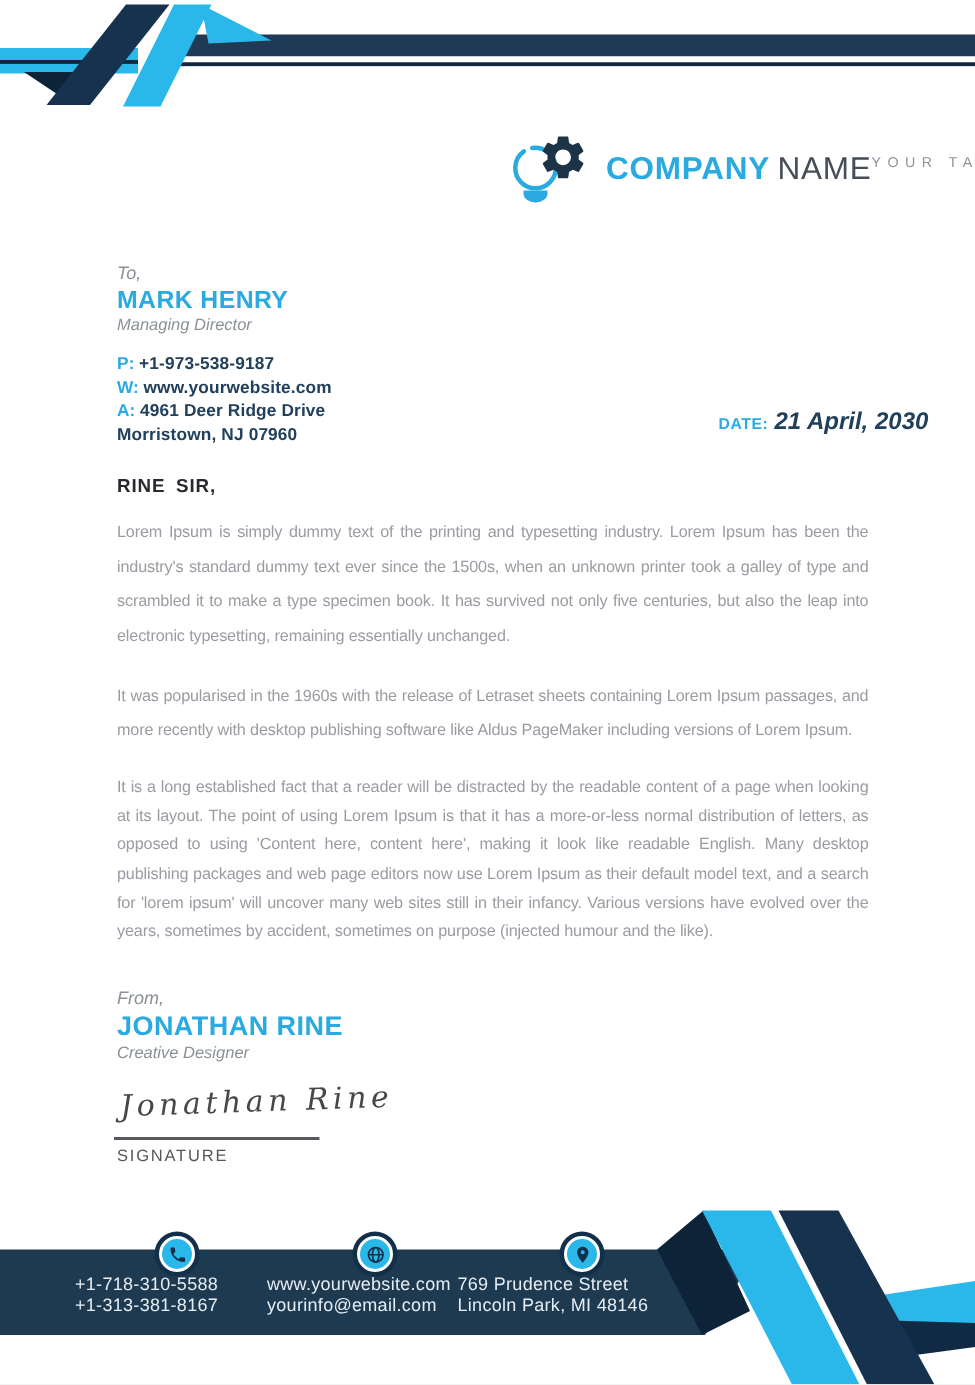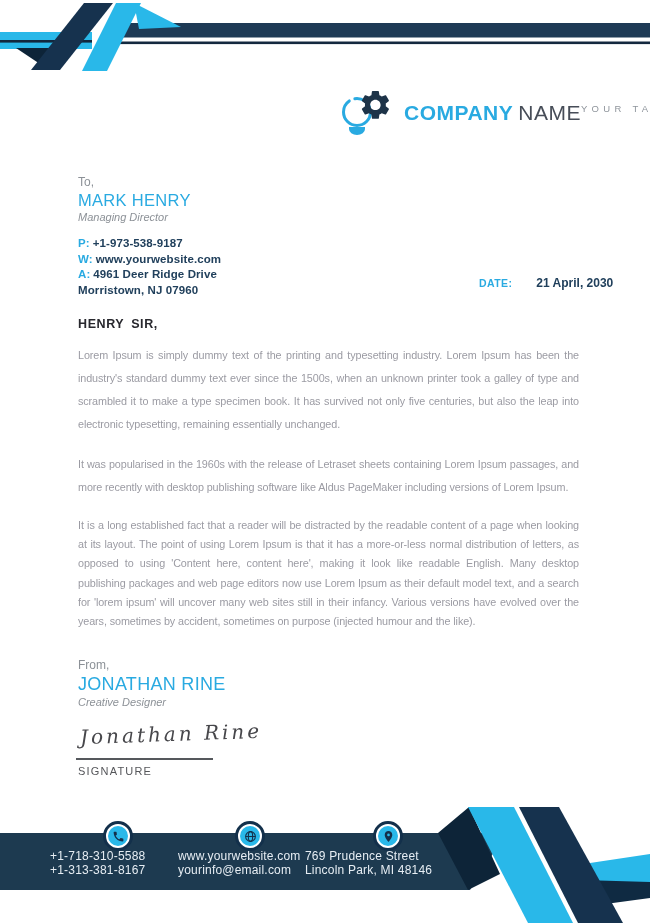--- a/index.html
+++ b/index.html
@@ -16,31 +16,31 @@
   
   .logo{position:absolute;left:337px;top:86px;display:flex;align-items:center;gap:9px}
   .logo-text{display:flex;}
   .logo-line1{font-size:21px;font-weight:bold;letter-spacing:.5px;line-height:24px;white-space:nowrap}
   .logo-company{color:#29aae1}
   .logo-name{color:#474d58;font-weight:400;margin-left:5px}
   .logo-tagline{font-size:9.5px;letter-spacing:4.3px;color:#8f959c;margin-top:2px;white-space:nowrap}
 
   
   .recipient{position:absolute;left:78px;top:175px}
-  .muted-italic{color:#8c9197;font-size:12px}
-  .person-name{color:#29aae1;font-weight:normal;font-size:16.5px;letter-spacing:.3px;margin:2px 0 1px}
+  .muted-italic{font-style:italic;color:#8c9197;font-size:12px}
+  .person-name{color:#29aae1;font-weight:bold;font-size:16.5px;letter-spacing:.3px;margin:2px 0 1px}
   .person-role{font-style:italic;color:#8c9197;font-size:11px;margin-bottom:13px}
   .contact-line{font-size:11.5px;color:#21405c;font-weight:bold;line-height:15.5px;letter-spacing:.1px}
   .contact-label{color:#29aae1;font-weight:bold;margin-right:3px}
   .addr2{margin-left:0}
 
   
   .date-row{position:absolute;left:479px;top:273px;white-space:nowrap}
-  .date-label{color:#29aae1;font-weight:bold;font-size:10.5px;letter-spacing:.4px;margin-right:24px}
-  .date-value{color:#21405c;font-size:12px;font-weight:bold;}
+  .date-label{color:#29aae1;font-weight:bold;font-size:10.5px;letter-spacing:.4px;margin-right:4px}
+  .date-value{color:#21405c;font-size:16px;font-weight:bold;font-style:italic}
 
   
   .salutation{position:absolute;left:78px;top:317px;font-size:12.5px;font-weight:bold;
     color:#28282e;letter-spacing:.6px;word-spacing:3px}
   .letter-body{position:absolute;left:78px;top:344px;width:501px}
   .para{font-size:10.8px;line-height:23px;letter-spacing:-.1px;color:#9b9ba3;
     text-align:justify;margin:0 0 17px}
   .para.tight{line-height:19.2px;margin-bottom:16px}
 
   
@@ -107,21 +107,21 @@
     <div class="contact-line">
       <span class="contact-label">A:</span><span>4961 Deer Ridge Drive</span>
     </div>
     <div class="contact-line addr2">Morristown, NJ 07960</div>
   </div>
 
   <div class="date-row">
     <span class="date-label">DATE:</span><span class="date-value">21 April, 2030</span>
   </div>
 
-  <div class="salutation">HENRY SIR,</div>
+  <div class="salutation">RINE SIR,</div>
   <div class="letter-body">
     <p class="para">Lorem Ipsum is simply dummy text of the printing and typesetting industry. Lorem Ipsum has been the industry's standard dummy text ever since the 1500s, when an unknown printer took a galley of type and scrambled it to make a type specimen book. It has survived not only five centuries, but also the leap into electronic typesetting, remaining essentially unchanged.</p>
     <p class="para">It was popularised in the 1960s with the release of Letraset sheets containing Lorem Ipsum passages, and more recently with desktop publishing software like Aldus PageMaker including versions of Lorem Ipsum.</p>
     <p class="para tight">It is a long established fact that a reader will be distracted by the readable content of a page when looking at its layout. The point of using Lorem Ipsum is that it has a more-or-less normal distribution of letters, as opposed to using 'Content here, content here', making it look like readable English. Many desktop publishing packages and web page editors now use Lorem Ipsum as their default model text, and a search for 'lorem ipsum' will uncover many web sites still in their infancy. Various versions have evolved over the years, sometimes by accident, sometimes on purpose (injected humour and the like).</p>
   </div>
 
   <div class="sender">
     <div class="muted-italic">From,</div>
     <div class="person-name">JONATHAN RINE</div>
     <div class="person-role">Creative Designer</div>

